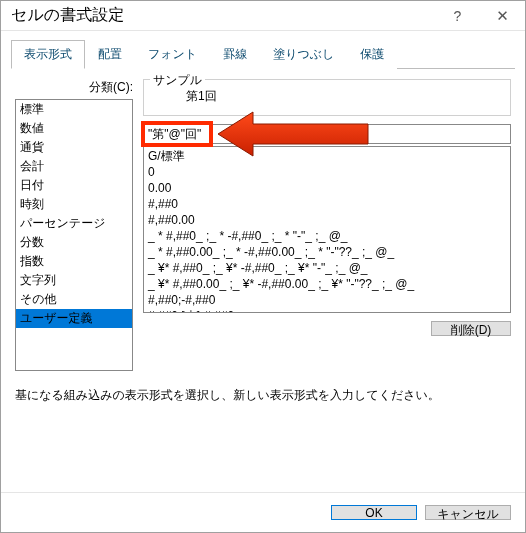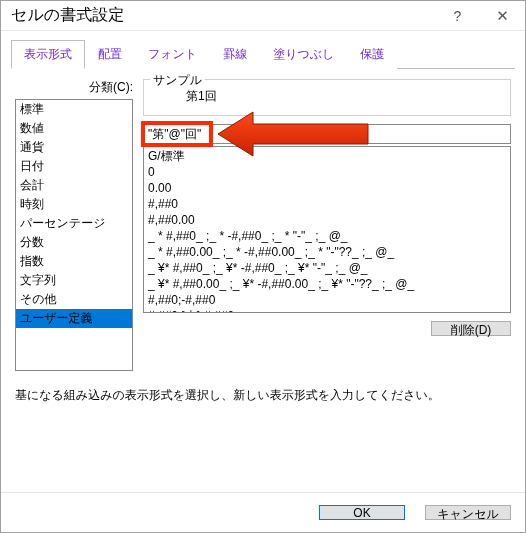--- a/index.html
+++ b/index.html
@@ -42,21 +42,21 @@
     padding: 8px 10px 0 10px;
   }
   .tab {
     padding: 5px 12px;
     border: 1px solid transparent;
     border-bottom: none;
     position: relative;
     top: 1px;
     background: #fff;
     font-size: 12px;
-    color: #6d28d9;
+    color: #0c4a6e;
   }
   .tab.active {
     border-color: #bdbdbd;
     border-bottom: 1px solid #fff;
     z-index: 2;
   }
   .tabline {
     border-bottom: 1px solid #bdbdbd;
     margin: 0 10px;
   }
@@ -150,21 +150,21 @@
     font-family: inherit;
     padding: 0 10px;
   }
   .hint {
     margin-top: 16px;
     font-size: 12px;
   }
   .footer {
     display: flex;
     justify-content: flex-end;
-    gap: 20px;
+    gap: 8px;
     padding: 12px 14px;
     border-top: 1px solid #e5e5e5;
   }
   .footer .btn { width: 86px; }
   .footer .btn.primary {
     border: 1px solid #0078d7;
     background: #e1e1e1;
   }
 </style>
 </head>
@@ -190,22 +190,22 @@
 
   <div class="content">
 
     <div class="row">
       <div>
         <div class="label">分類(C):</div>
         <div class="category-list">
           <div class="category-item">標準</div>
           <div class="category-item">数値</div>
           <div class="category-item">通貨</div>
+          <div class="category-item">会計</div>
           <div class="category-item">日付</div>
-          <div class="category-item">会計</div>
           <div class="category-item">時刻</div>
           <div class="category-item">パーセンテージ</div>
           <div class="category-item">分数</div>
           <div class="category-item">指数</div>
           <div class="category-item">文字列</div>
           <div class="category-item">その他</div>
           <div class="category-item selected">ユーザー定義</div>
         </div>
       </div>
 

